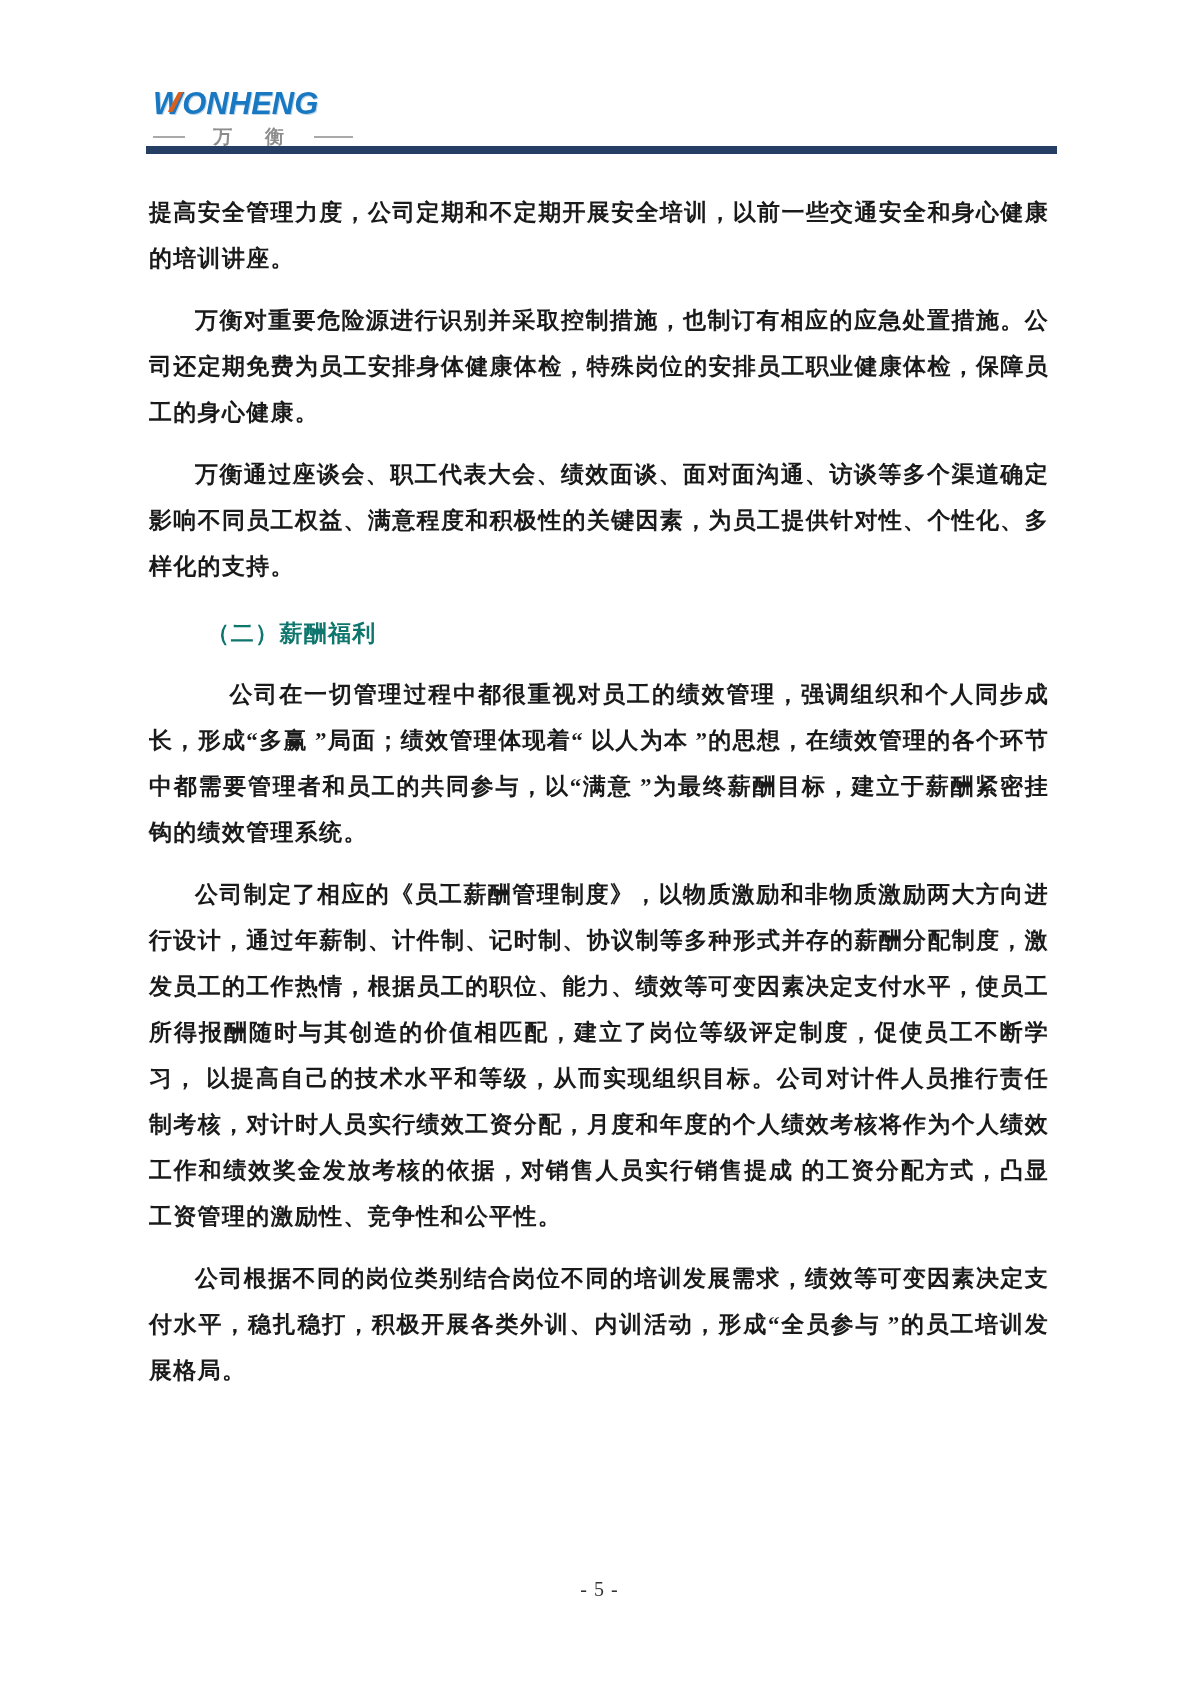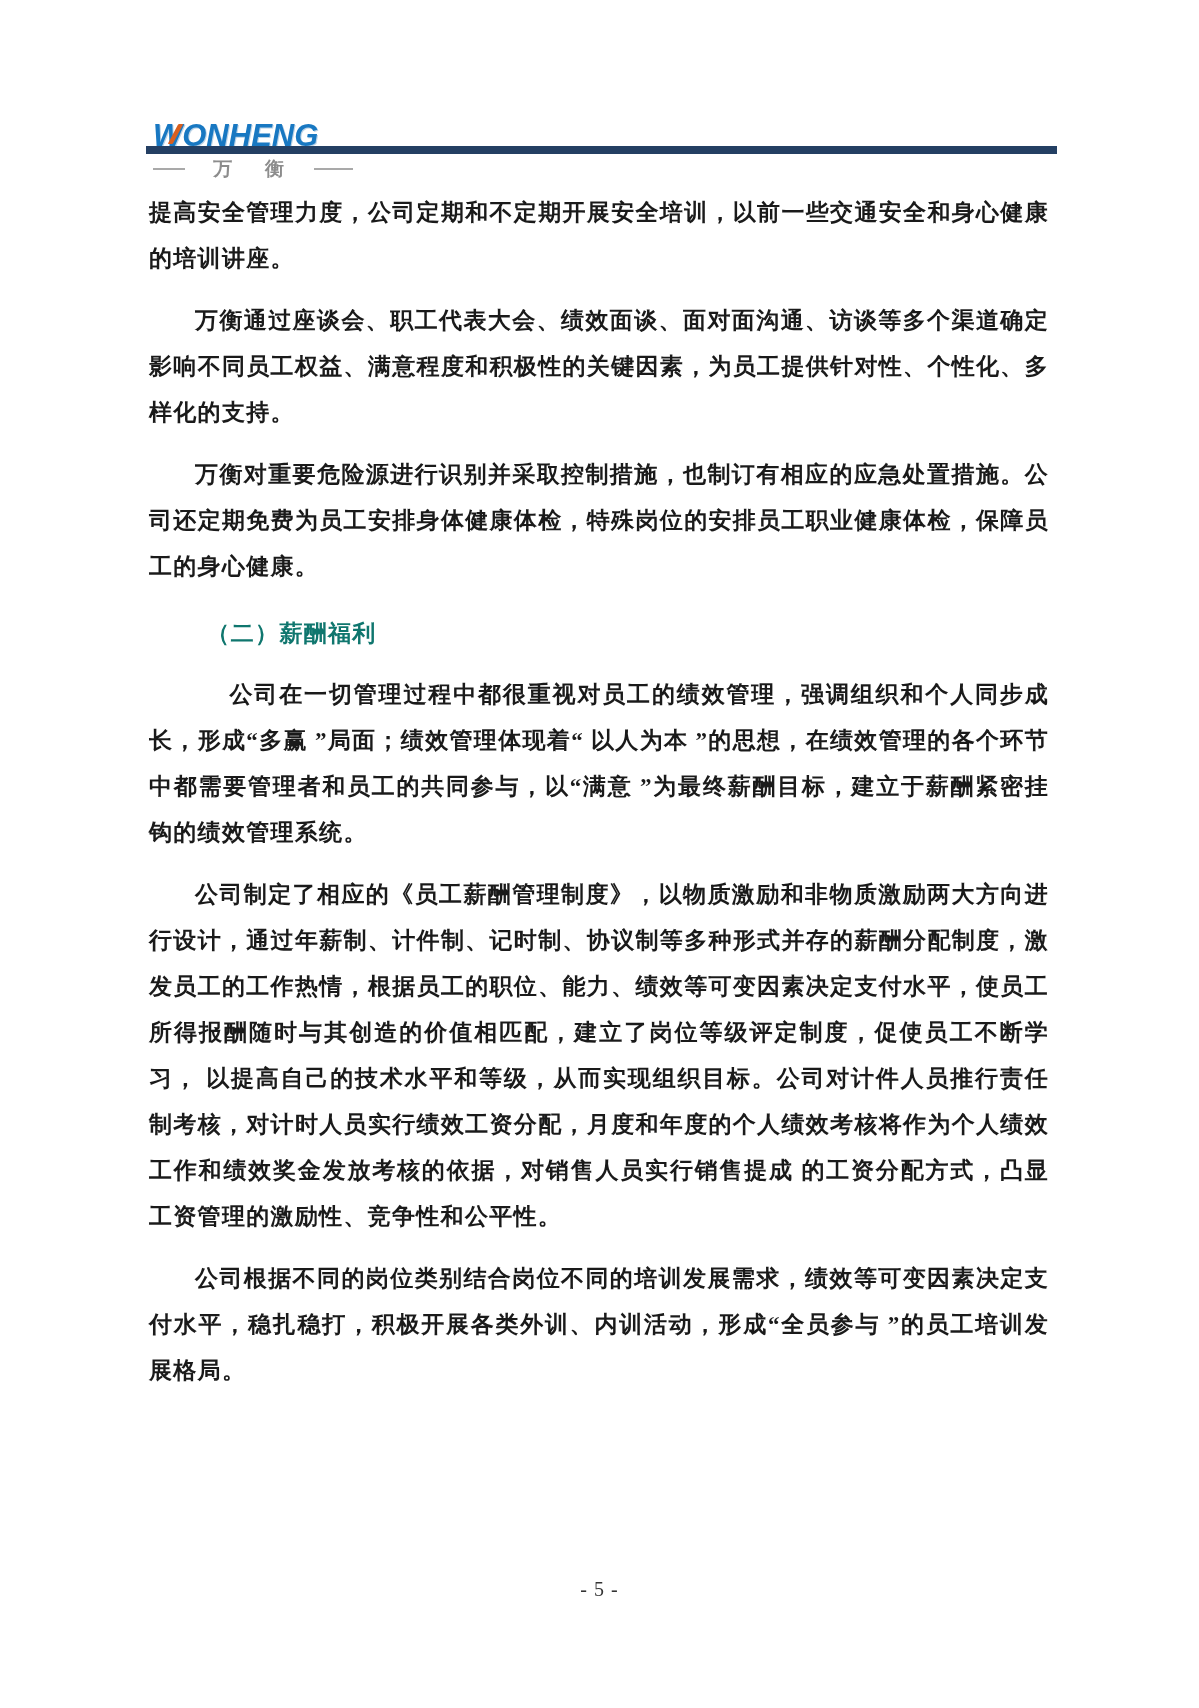--- a/index.html
+++ b/index.html
@@ -3,21 +3,21 @@
 <meta charset="utf-8">
 <style>
   html,body { margin:0; padding:0; background:#e8e8e8; }
   .page {
     position:relative; width:1199px; height:1708px; margin:0 auto;
     background:#ffffff; overflow:hidden;
     font-family:"Liberation Serif","DejaVu Serif",serif;
   }
 
   
-  .logo { position:absolute; left:153px; top:88px; width:200px;margin-top:32px; }
+  .logo { position:absolute; left:153px; top:88px; width:200px; }
   .brand {
     font-family:"Liberation Sans","DejaVu Sans",sans-serif;
     font-style:italic; font-weight:bold; font-size:31px; line-height:32px;
     color:#1878c2; letter-spacing:0px; white-space:nowrap;
     text-shadow:1px 1px 0 #bcd3e6;
   }
   .brand-accent {
     position:absolute; left:20px; top:4px; width:5px; height:20px;
     background:#d95f1e; transform:skewX(-28deg); border-radius:1px;
   }
@@ -75,22 +75,22 @@
       <div class="brand-cn">万  衡</div>
       <div class="logo-dash right"></div>
     </div>
   </div>
 
 
   <div class="header-rule"></div>
 
   <div class="content">
     <p>提高安全管理力度，公司定期和不定期开展安全培训，以前一些交通安全和身心健康的培训讲座。</p>
+    <p class="indent-2">万衡对重要危险源进行识别并采取控制措施，也制订有相应的应急处置措施。公司还定期免费为员工安排身体健康体检，特殊岗位的安排员工职业健康体检，保障员工的身心健康。</p>
     <p class="indent-2">万衡通过座谈会、职工代表大会、绩效面谈、面对面沟通、访谈等多个渠道确定影响不同员工权益、满意程度和积极性的关键因素，为员工提供针对性、个性化、多样化的支持。</p>
-    <p class="indent-2">万衡对重要危险源进行识别并采取控制措施，也制订有相应的应急处置措施。公司还定期免费为员工安排身体健康体检，特殊岗位的安排员工职业健康体检，保障员工的身心健康。</p>
     <p class="section-heading first">（二）薪酬福利</p>
     <p class="indent-35">公司在一切管理过程中都很重视对员工的绩效管理，强调组织和个人同步成长，形成“多赢 ”局面；绩效管理体现着“ 以人为本 ”的思想，在绩效管理的各个环节中都需要管理者和员工的共同参与，以“满意 ”为最终薪酬目标，建立于薪酬紧密挂钩的绩效管理系统。</p>
     <p class="indent-2">公司制定了相应的《员工薪酬管理制度》，以物质激励和非物质激励两大方向进行设计，通过年薪制、计件制、记时制、协议制等多种形式并存的薪酬分配制度，激发员工的工作热情，根据员工的职位、能力、绩效等可变因素决定支付水平，使员工 所得报酬随时与其创造的价值相匹配，建立了岗位等级评定制度，促使员工不断学习， 以提高自己的技术水平和等级，从而实现组织目标。公司对计件人员推行责任制考核，对计时人员实行绩效工资分配，月度和年度的个人绩效考核将作为个人绩效工作和绩效奖金发放考核的依据，对销售人员实行销售提成 的工资分配方式，凸显工资管理的激励性、竞争性和公平性。</p>
     <p class="indent-2">公司根据不同的岗位类别结合岗位不同的培训发展需求，绩效等可变因素决定支付水平，稳扎稳打，积极开展各类外训、内训活动，形成“全员参与 ”的员工培训发展格局。</p>
   </div>
 
   <div class="footer">
     <span>- 5 -</span>
   </div>
 

